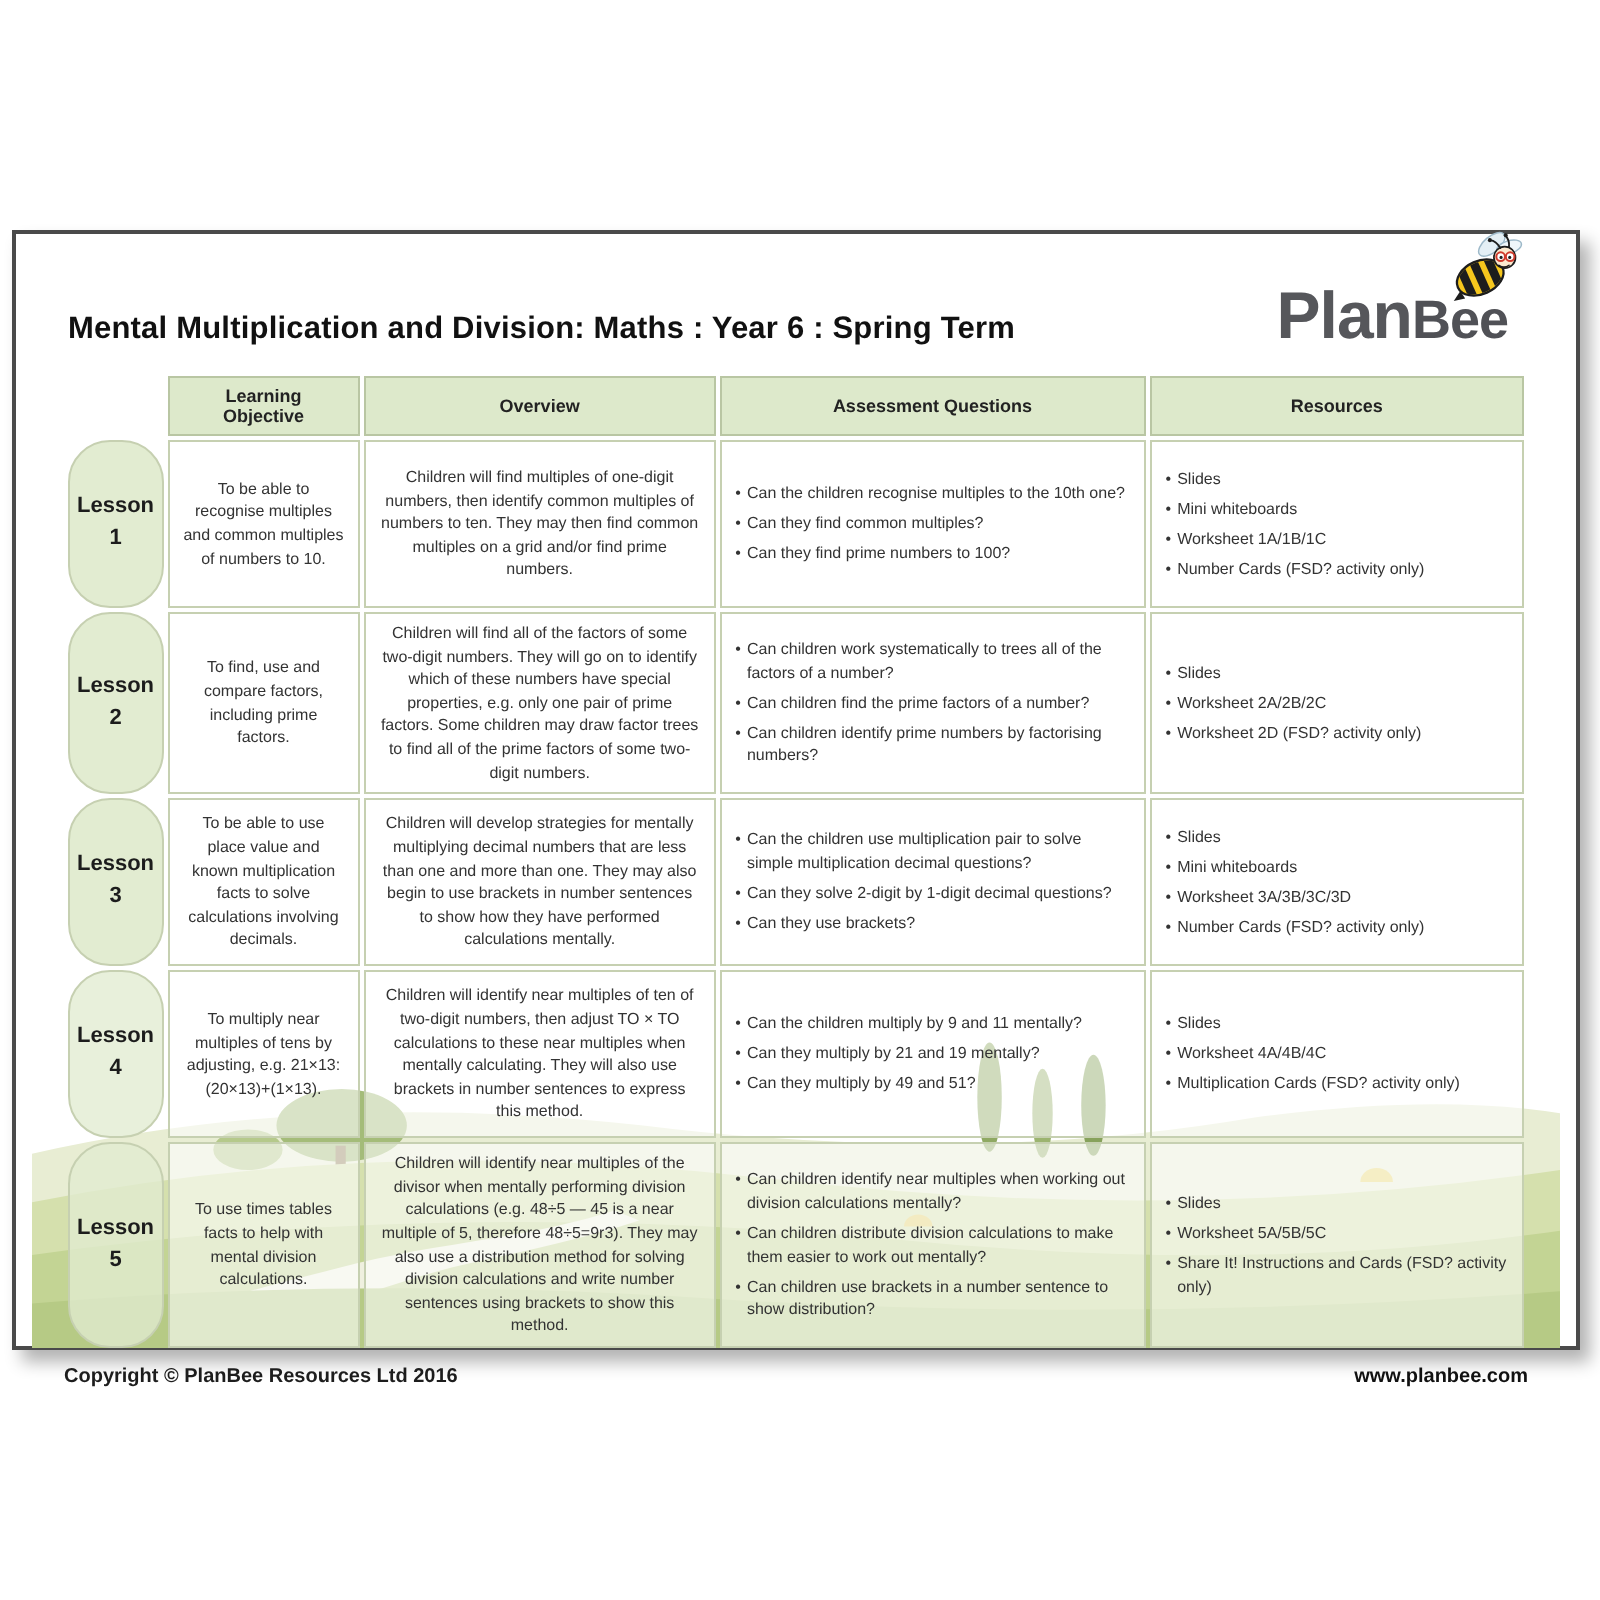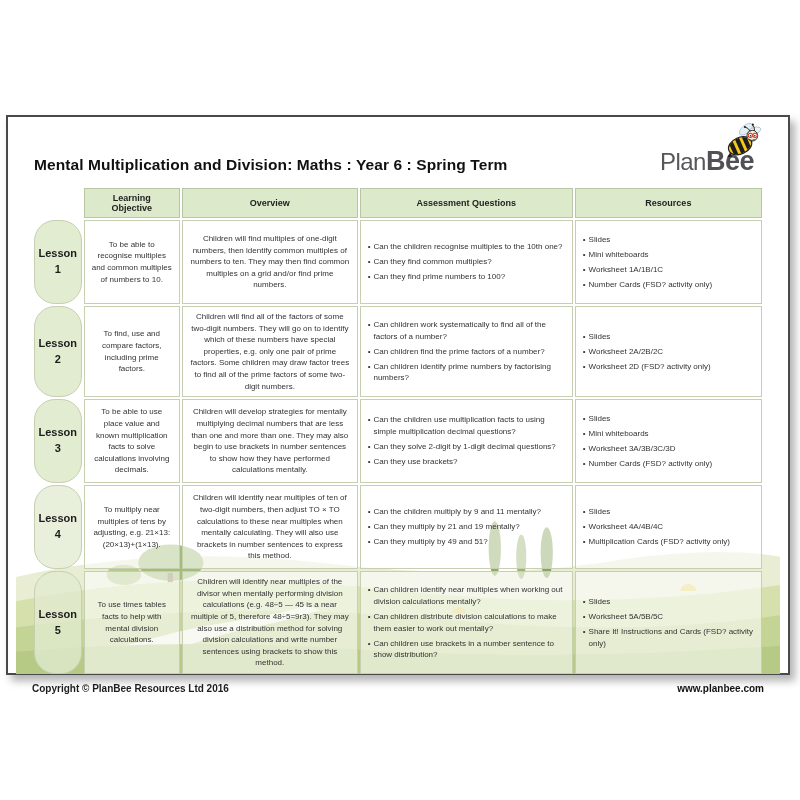--- a/index.html
+++ b/index.html
@@ -30,21 +30,21 @@
     font-weight: 700;
     color: #111;
     margin: 0 0 3px 2px;
     letter-spacing: 0.1px;
   }
   .logo {
     position: relative;
     margin-right: 10px;
     white-space: nowrap;
   }
-  .logo-plan { font-size: 24px; font-weight: 400; color: #56575b; letter-spacing: -0.5px; margin-left: 25px; }
+  .logo-plan { font-size: 33px; font-weight: 700; color: #56575b; letter-spacing: -0.5px; margin-left: 25px; }
   .logo-bee  { font-size: 27px; font-weight: 700; color: #505156; letter-spacing: -0.5px; }
   .bee-svg {
     position: absolute;
     right: -12px; top: -26px;
     width: 46px; height: 40px;
   }
   .table-wrap { position: relative; margin-top: 9px; }
   .landscape-svg {
     position: absolute;
     left: -16px; bottom: 2px;
@@ -247,21 +247,21 @@
     <td class="center-text">
       <div>To find, use and compare factors, including prime factors.</div>
     </td>
     <td class="center-text">
       <div>Children will find all of the factors of some two-digit numbers. They will go on to identify which of these numbers have special properties, e.g. only one pair of prime factors. Some children may draw factor trees to find all of the prime factors of some two-digit numbers.</div>
     </td>
     <td>
       <div class="list">
                 <div class="bullet-item">
                   <span class="bullet">•</span>
-                  <span>Can children work systematically to find all of the factors of a number?</span>
+                  <span>Can children work systematically to trees all of the factors of a number?</span>
                 </div>
                 <div class="bullet-item">
                   <span class="bullet">•</span>
                   <span>Can children find the prime factors of a number?</span>
                 </div>
                 <div class="bullet-item">
                   <span class="bullet">•</span>
                   <span>Can children identify prime numbers by factorising numbers?</span>
                 </div>
               </div>
@@ -291,21 +291,21 @@
     <td class="center-text">
       <div>To be able to use place value and known multiplication facts to solve calculations involving decimals.</div>
     </td>
     <td class="center-text">
       <div>Children will develop strategies for mentally multiplying decimal numbers that are less than one and more than one. They may also begin to use brackets in number sentences to show how they have performed calculations mentally.</div>
     </td>
     <td>
       <div class="list">
                 <div class="bullet-item">
                   <span class="bullet">•</span>
-                  <span>Can the children use multiplication facts to using simple multiplication decimal questions?</span>
+                  <span>Can the children use multiplication pair to solve simple multiplication decimal questions?</span>
                 </div>
                 <div class="bullet-item">
                   <span class="bullet">•</span>
                   <span>Can they solve 2-digit by 1-digit decimal questions?</span>
                 </div>
                 <div class="bullet-item">
                   <span class="bullet">•</span>
                   <span>Can they use brackets?</span>
                 </div>
               </div>

